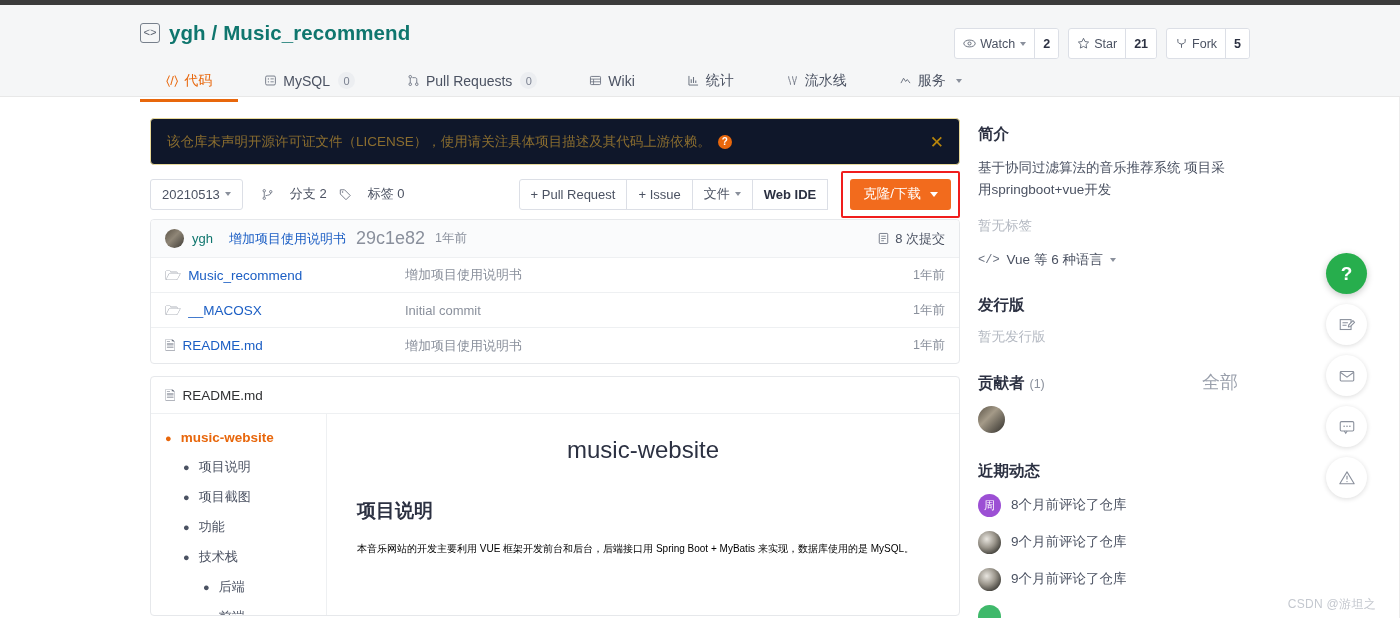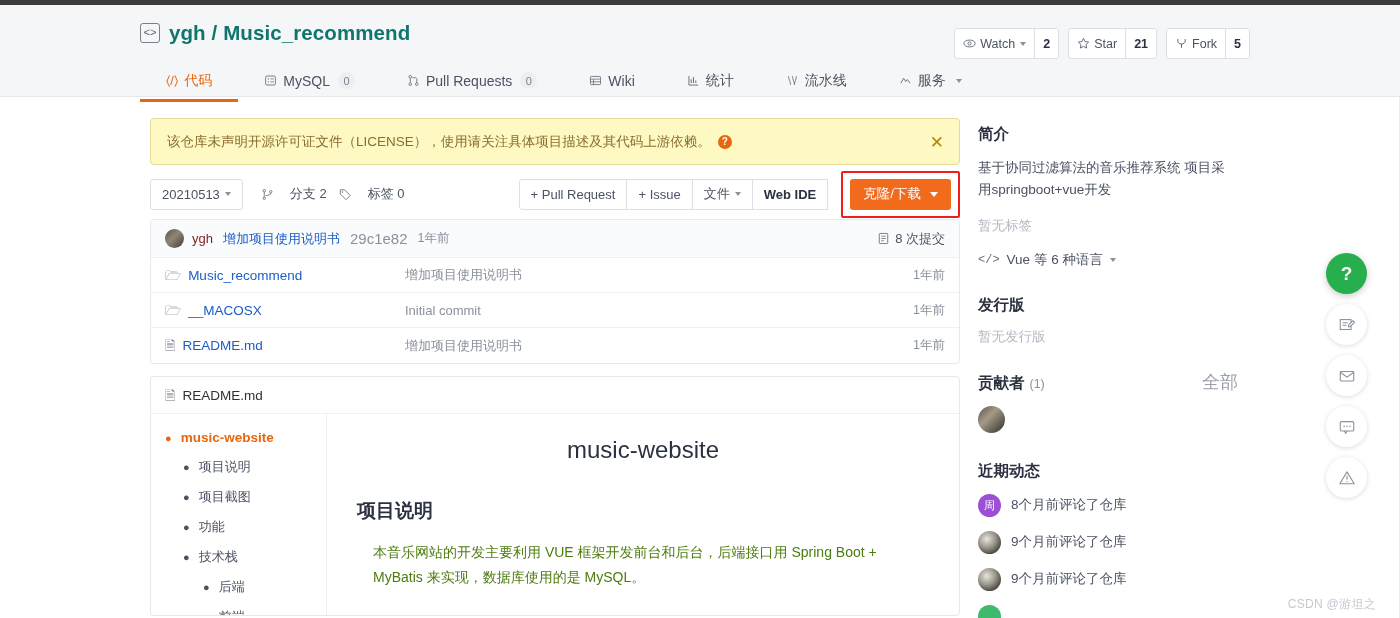--- a/index.html
+++ b/index.html
@@ -74,21 +74,21 @@
     border-radius: 9px; background: #eceef1; color: #7b8190; font-size: 11px;
   }
   .nav-icon { font-size: 13px; line-height: 1; color: #6b7280; display: inline-flex; }
   .nav-item.active .nav-icon { color: #e8670c; }
 
   
   .main { position: absolute; left: 150px; top: 118px; width: 810px; }
 
   .license-alert {
     position: relative; width: 810px; min-height: 47px;
-    background: #fef9c3; border: 1px solid #e8d99a; border-radius: 4px;
+    background: #0f172a; border: 1px solid #e8d99a; border-radius: 4px;
     display: flex; align-items: center; padding: 0 16px;
     font-size: 13.5px; color: #8a6d2f;
   }
   .alert-q {
     display: inline-flex; align-items: center; justify-content: center;
     width: 14px; height: 14px; border-radius: 50%; background: #e8670c;
     color: #fff; font-size: 10px; font-weight: bold; margin-left: 7px;
   }
   .alert-close {
     position: absolute; right: 15px; top: 50%; transform: translateY(-50%);
@@ -140,23 +140,23 @@
   }
   .commit-row {
     display: flex; align-items: center; height: 38px; padding: 0 14px;
     border-bottom: 1px solid #eef0f2; background: #fafbfc;
     font-size: 13px;
   }
   .avatar-sm {
     width: 19px; height: 19px; border-radius: 50%; margin-right: 8px; flex: none;
     background: linear-gradient(135deg,#5a5246 0%,#8f8677 45%,#3d3a34 100%);
   }
-  .commit-user { color: #7f1d1d; margin-right: 10px; }
+  .commit-user { color: #0f766e; margin-right: 16px; }
   .commit-msg { color: #1b5ec4; margin-right: 10px; }
-  .commit-sha { color: #8a909c; margin-right: 10px; font-size: 15px; }
+  .commit-sha { color: #8a909c; margin-right: 10px; font-size: 18px; }
   .commit-time { color: #8a909c; font-size: 12.5px; }
   .commit-count {
     margin-left: auto; display: inline-flex; align-items: center; gap: 5px;
     color: #4b5262; font-size: 13px;
   }
   .file-row {
     display: flex; align-items: center; height: 35px; padding: 0 14px;
     border-bottom: 1px solid #eef0f2; font-size: 13.5px;
   }
   .file-row:last-child { border-bottom: none; }
@@ -193,21 +193,21 @@
     display: flex; align-items: baseline; gap: 9px; padding-left: 52px; margin-bottom: 12px;
     color: #4b5262;
   }
   .dot { font-size: 11px; line-height: 1; }
   .readme-content { flex: 1; padding: 14px 30px 0 30px; }
   .readme-h1 {
     text-align: center; font-size: 24px; font-weight: normal; color: #2c3142;
     margin: 8px 0 34px 0;
   }
   .readme-h2 { font-size: 19px; font-weight: bold; color: #2c3142; margin: 0 0 16px 0; }
-  .readme-p { font-size: 14px; line-height: 1.75; color: #4d7c0f; margin: 16px; }
+  .readme-p { font-size: 10px; line-height: 1.75; color: #000000; margin: 0; }
 
   
   .side { position: absolute; left: 978px; top: 124px; width: 260px; }
   .side-h {
     font-size: 15.5px; font-weight: bold; color: #2c3142; margin: 0 0 12px 0;
     display: flex; align-items: baseline; gap: 5px;
   }
   .side-h .cnt { font-size: 12.5px; font-weight: normal; color: #8a909c; }
   .side-h .all {
     margin-left: auto; font-size: 18px; font-weight: normal; color: #9aa0ac;

